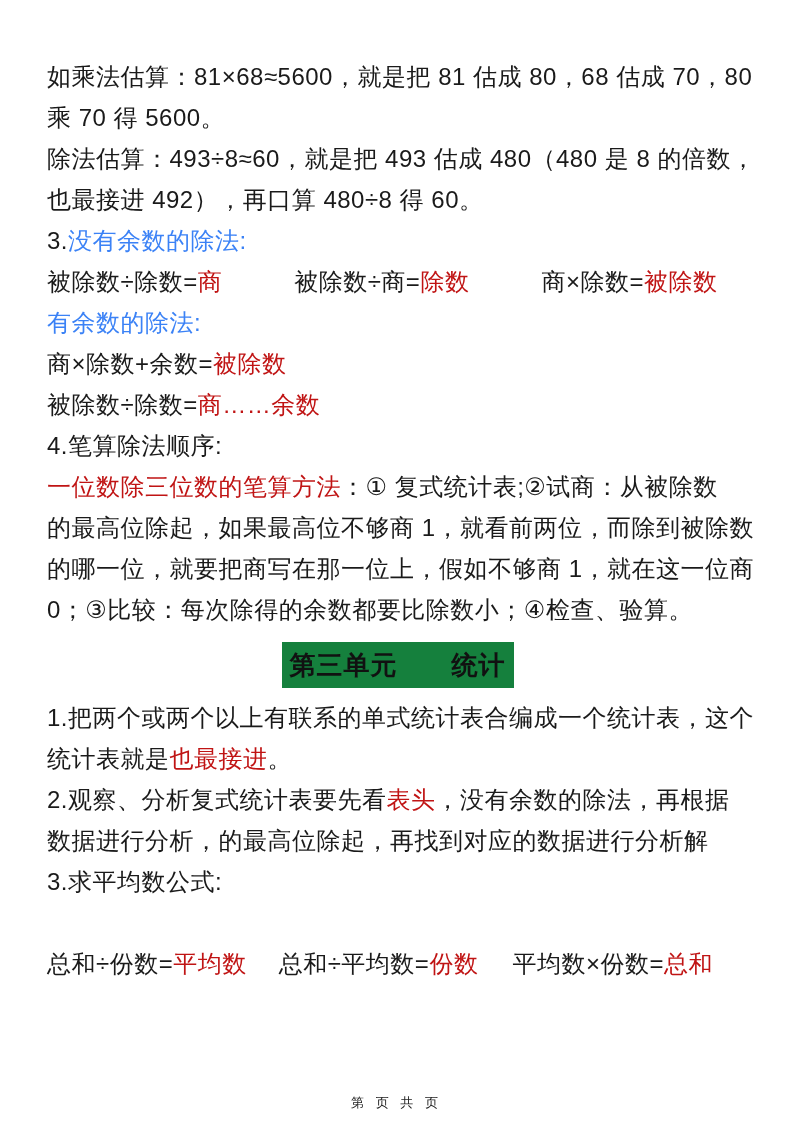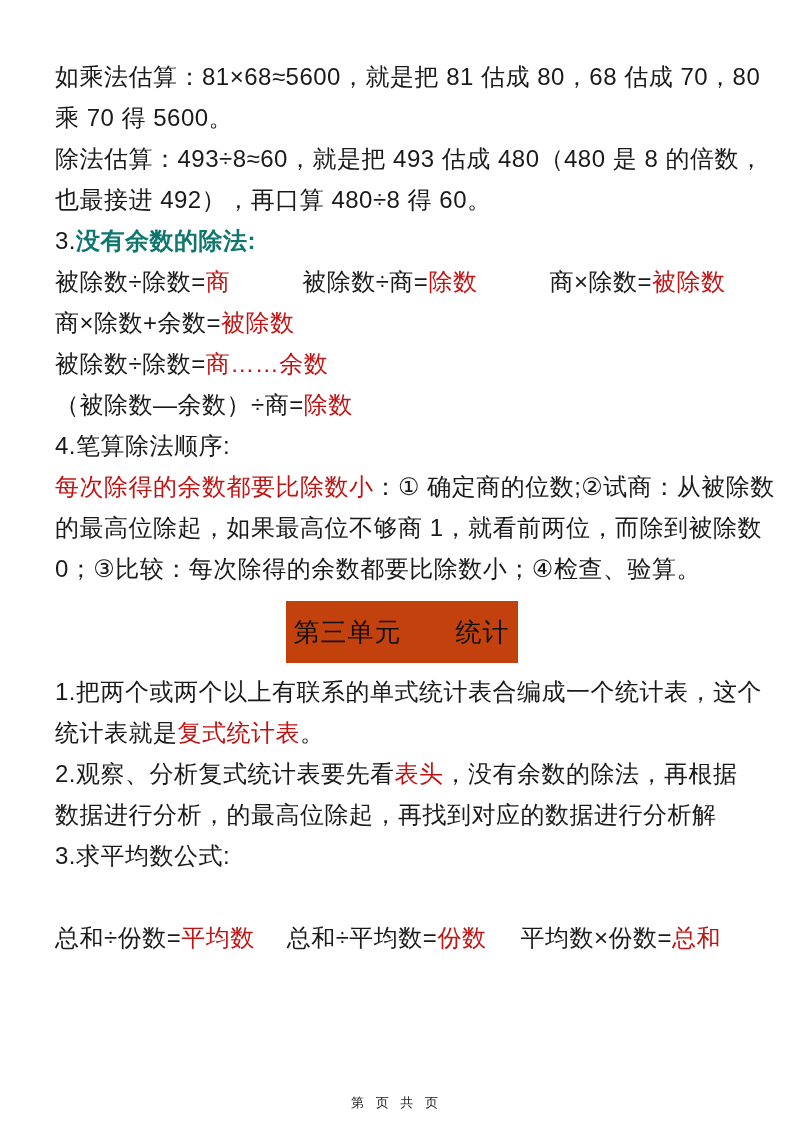--- a/index.html
+++ b/index.html
@@ -5,50 +5,50 @@
   html,body{margin:0;padding:0;background:#ffffff;}
   .page{
     position:relative;
     width:793px;height:1122px;
     background:#ffffff;
     overflow:hidden;
     font-family:"Liberation Sans","DejaVu Sans",sans-serif;
   }
   .doc{
     position:absolute;
-    top:56px;left:55px;right:45px;
+    top:56px;left:47px;right:45px;
   }
   .line{
     white-space:nowrap;
     font-size:24px;
     line-height:41px;
     height:41px;
     color:#1a1a1a;
     font-weight:500;
     letter-spacing:0.5px;
   }
   .line.blank{height:41px;}
   .seg-k{color:#1a1a1a;}
   .seg-r{color:#c01414;}
-  .seg-b{color:#0f766e;font-weight:bold;}
+  .seg-b{color:#3b82f6;font-weight:normal;}
   .gap{display:inline-block;height:1px;vertical-align:middle;}
   .section-title{
     text-align:center;
     height:auto;
     margin:12px 0 8px 0;
     line-height:46px;
   }
   .highlight{
     display:inline-block;
-    background:#c2410c;
+    background:#15803d;
     color:#111111;
     font-size:26px;
-    font-weight:normal;
+    font-weight:bold;
     line-height:44px;
-    padding:9px 8px;
+    padding:1px 8px;
     letter-spacing:1px;
   }
   .page-footer{
     position:absolute;
     left:0;right:0;bottom:10px;
     text-align:center;
     font-size:13px;
     color:#222222;
     letter-spacing:4px;
     font-weight:500;
@@ -58,30 +58,31 @@
 <body>
 
 <div class="page">
   <main class="doc" id="doc-lines">
       <div class="line body"><span class="seg seg-k">如乘法估算：81×68≈5600，就是把 81 估成 80，68 估成 70，80</span></div>
       <div class="line body"><span class="seg seg-k">乘 70 得 5600。</span></div>
       <div class="line body"><span class="seg seg-k">除法估算：493÷8≈60，就是把 493 估成 480（480 是 8 的倍数，</span></div>
       <div class="line body"><span class="seg seg-k">也最接进 492），再口算 480÷8 得 60。</span></div>
       <div class="line body"><span class="seg seg-k">3.</span><span class="seg seg-b">没有余数的除法:</span></div>
       <div class="line body"><span class="seg seg-k">被除数÷除数=</span><span class="seg seg-r">商</span><span class="gap" style="width: 72px;"></span><span class="seg seg-k">被除数÷商=</span><span class="seg seg-r">除数</span><span class="gap" style="width: 72px;"></span><span class="seg seg-k">商×除数=</span><span class="seg seg-r">被除数</span></div>
+      <div class="line body"><span class="seg seg-b">有余数的除法:</span></div>
       <div class="line body"><span class="seg seg-k">商×除数+余数=</span><span class="seg seg-r">被除数</span></div>
       <div class="line body"><span class="seg seg-k">被除数÷除数=</span><span class="seg seg-r">商……余数</span></div>
-      <div class="line body"><span class="seg seg-k">（被除数—余数）÷商=</span><span class="seg seg-r">除数</span></div>
       <div class="line body"><span class="seg seg-k">4.笔算除法顺序:</span></div>
-      <div class="line body"><span class="seg seg-r">每次除得的余数都要比除数小</span><span class="seg seg-k">：① 确定商的位数;②试商：从被除数</span></div>
+      <div class="line body"><span class="seg seg-r">一位数除三位数的笔算方法</span><span class="seg seg-k">：① 复式统计表;②试商：从被除数</span></div>
       <div class="line body"><span class="seg seg-k">的最高位除起，如果最高位不够商 1，就看前两位，而除到被除数</span></div>
+      <div class="line body"><span class="seg seg-k">的哪一位，就要把商写在那一位上，假如不够商 1，就在这一位商</span></div>
       <div class="line body"><span class="seg seg-k">0；③比较：每次除得的余数都要比除数小；④检查、验算。</span></div>
       <div class="line section-title"><span class="highlight">第三单元　　统计</span></div>
       <div class="line body"><span class="seg seg-k">1.把两个或两个以上有联系的单式统计表合编成一个统计表，这个</span></div>
-      <div class="line body"><span class="seg seg-k">统计表就是</span><span class="seg seg-r">复式统计表</span><span class="seg seg-k">。</span></div>
+      <div class="line body"><span class="seg seg-k">统计表就是</span><span class="seg seg-r">也最接进</span><span class="seg seg-k">。</span></div>
       <div class="line body"><span class="seg seg-k">2.观察、分析复式统计表要先看</span><span class="seg seg-r">表头</span><span class="seg seg-k">，没有余数的除法，再根据</span></div>
       <div class="line body"><span class="seg seg-k">数据进行分析，的最高位除起，再找到对应的数据进行分析解</span></div>
       <div class="line body"><span class="seg seg-k">3.求平均数公式:</span></div>
       <div class="line blank"></div>
       <div class="line body"><span class="seg seg-k">总和÷份数=</span><span class="seg seg-r">平均数</span><span class="gap" style="width: 32px;"></span><span class="seg seg-k">总和÷平均数=</span><span class="seg seg-r">份数</span><span class="gap" style="width: 34px;"></span><span class="seg seg-k">平均数×份数=</span><span class="seg seg-r">总和</span></div>
     </main>
   <footer class="page-footer">
     <span>第 页 共 页</span>
   </footer>
 </div>

